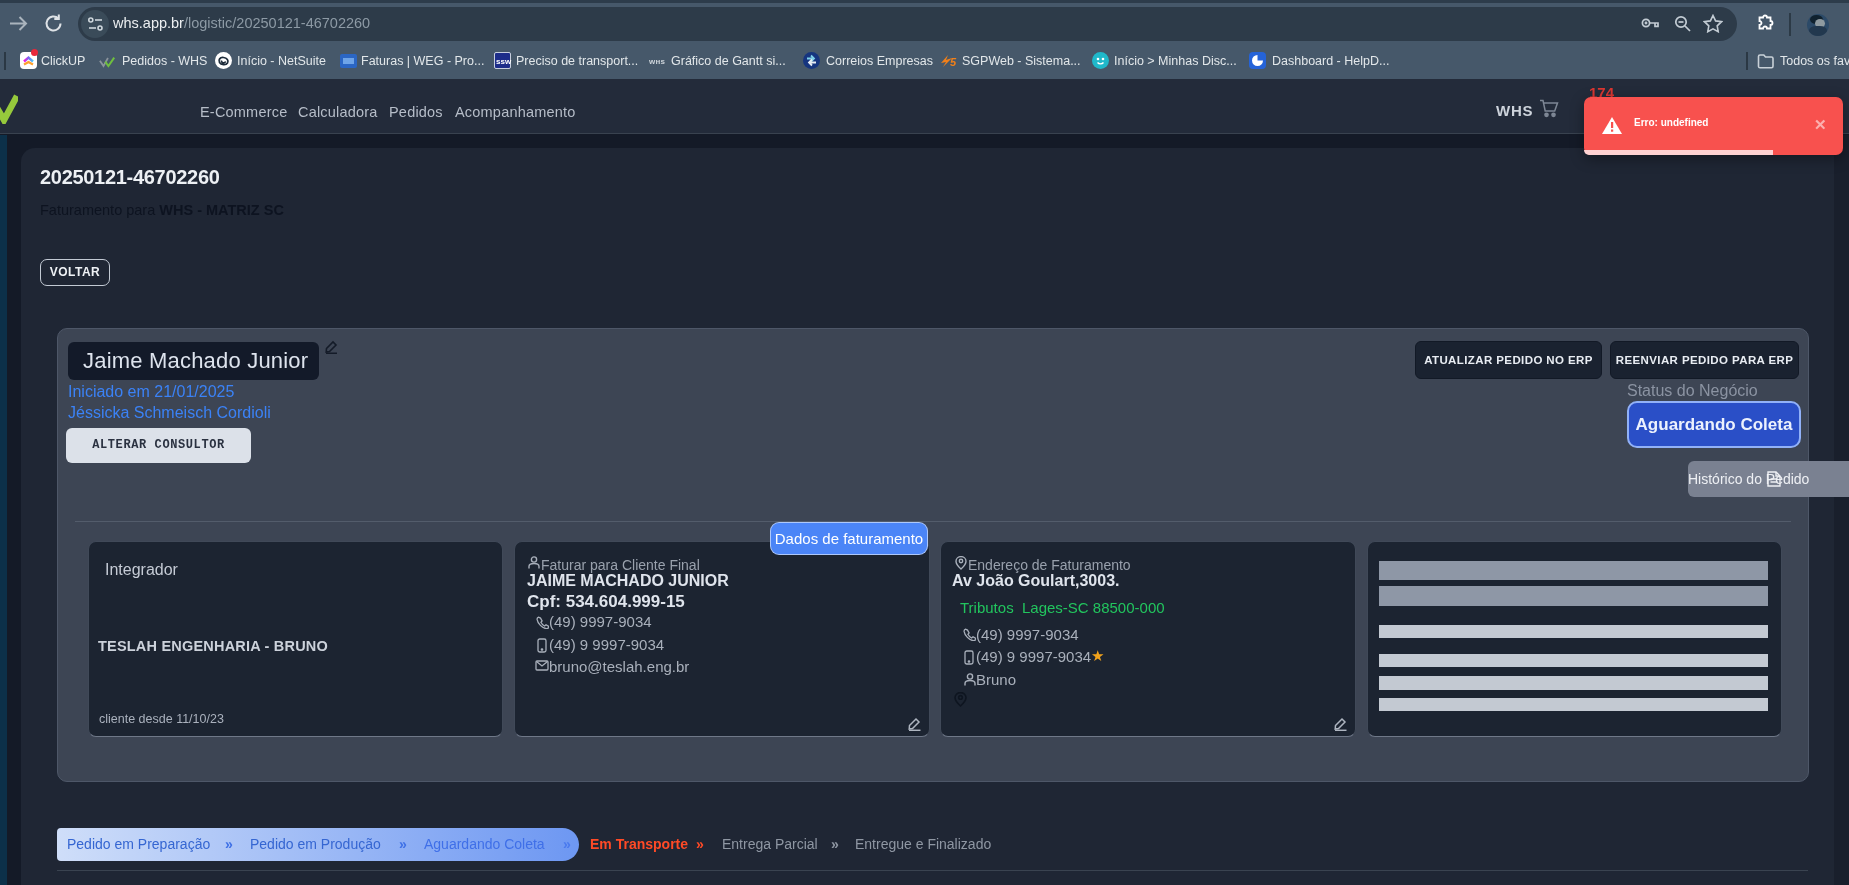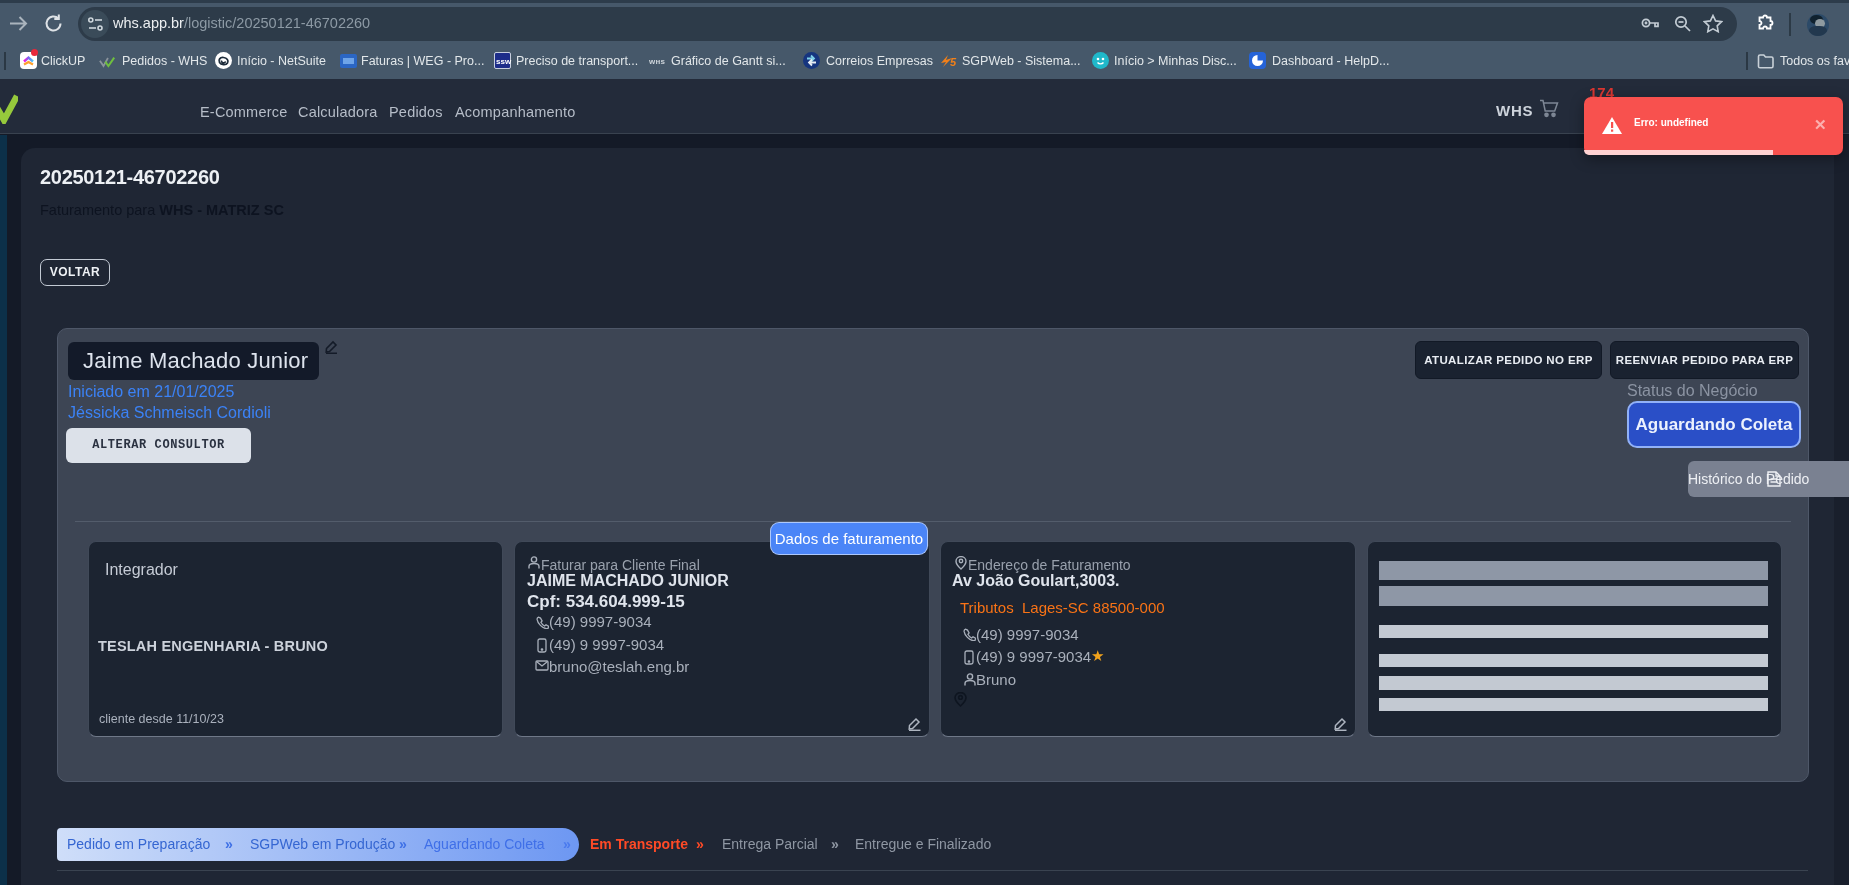--- a/index.html
+++ b/index.html
@@ -239,21 +239,21 @@
 <svg class="cicon" style="left:908px;top:717px;" width="13" height="14" viewBox="0 0 13 14" fill="none" stroke="#aeb5c0" stroke-width="1.5">
     <path d="M1.5 8.5 L8 2 L11 5 L4.5 11.5 L1.2 12 Z"></path>
     <path d="M1 13.3 H12.5"></path>
   </svg>
 <svg class="cicon" style="left:955px;top:556px;" width="12" height="14" viewBox="0 0 12 14" fill="none" stroke="currentColor" stroke-width="1.4">
     <path d="M6 13 C6 13 1 8.6 1 5.2 a5 4.6 0 0 1 10 0 C11 8.6 6 13 6 13 Z"></path>
     <circle cx="6" cy="5" r="1.7"></circle>
   </svg>
 <div class="chead" style="left:968px;top:557px;">Endereço de Faturamento</div>
 <div class="cname" style="left:952px;top:572px;font-size:16px;">Av João Goulart,3003.</div>
-<div class="abs" style="left:960px;top:599px;font-size:15px;color:#f97316;white-space:pre;">Tributos  Lages-SC 88500-000</div>
+<div class="abs" style="left:960px;top:599px;font-size:15px;color:#22c55e;white-space:pre;">Tributos  Lages-SC 88500-000</div>
 <svg class="cicon" style="left:963px;top:628px;" width="13" height="13" viewBox="0 0 13 13" fill="none" stroke="currentColor" stroke-width="1.3">
     <path d="M2.6 1.2 C1.5 1.6 1 2.4 1.1 3.4 c.3 2.2 1.6 4.3 3.3 6 s3.8 3 6 3.3 c1 .1 1.8-.4 2.2-1.5 l.2-.8 -2.8-1.6 -1.4 1.2 c-1.6-.8-2.9-2.1-3.7-3.7 l1.2-1.4 -1.6-2.8 z"></path>
   </svg>
 <div class="crow" style="left:976px;top:626px;">(49) 9997-9034</div>
 <svg class="cicon" style="left:964px;top:650px;" width="10" height="15" viewBox="0 0 10 15" fill="none" stroke="currentColor" stroke-width="1.3">
     <rect x="1" y="1" width="8" height="13" rx="1.8"></rect>
     <circle cx="5" cy="11.5" r=".7" fill="currentColor"></circle>
   </svg>
 <div class="crow" style="left:976px;top:648px;">(49) 9 9997-9034</div>
 <div class="abs" style="left:1091px;top:647px;font-size:15px;color:#f0a21c;">★</div>
@@ -277,21 +277,21 @@
   </svg>
 <div class="sk" style="top:561px;height:19px;background:#8e97a6;"></div>
 <div class="sk" style="top:586px;height:20px;background:#8e97a6;"></div>
 <div class="sk" style="top:625px;height:13px;background:#c3c9d2;"></div>
 <div class="sk" style="top:654px;height:13px;background:#c3c9d2;"></div>
 <div class="sk" style="top:676px;height:14px;background:#c3c9d2;"></div>
 <div class="sk" style="top:698px;height:13px;background:#c3c9d2;"></div>
 <div id="pgpill"></div>
 <div class="pstep" style="left:67px;color:#3566d2;">Pedido em Preparação</div>
 <div class="pstep" style="left:225px;color:#3e70e6;font-weight:bold;">»</div>
-<div class="pstep" style="left:250px;color:#3566d2;">SGPWeb em Produção</div>
+<div class="pstep" style="left:250px;color:#3566d2;">Pedido em Produção</div>
 <div class="pstep" style="left:399px;color:#3e70e6;font-weight:bold;">»</div>
 <div class="pstep" style="left:424px;color:#3f6fe8;">Aguardando Coleta</div>
 <div class="pstep" style="left:563px;color:#4a7aee;font-weight:bold;">»</div>
 <div class="pstep" style="left:590px;color:#ff4a26;font-weight:bold;">Em Transporte</div>
 <div class="pstep" style="left:696px;color:#ff4a26;font-weight:bold;">»</div>
 <div class="pstep" style="left:722px;color:#8f97a3;">Entrega Parcial</div>
 <div class="pstep" style="left:831px;color:#8f97a3;font-weight:bold;">»</div>
 <div class="pstep" style="left:855px;color:#8f97a3;">Entregue e Finalizado</div>
 <div id="pgdiv"></div>
 

